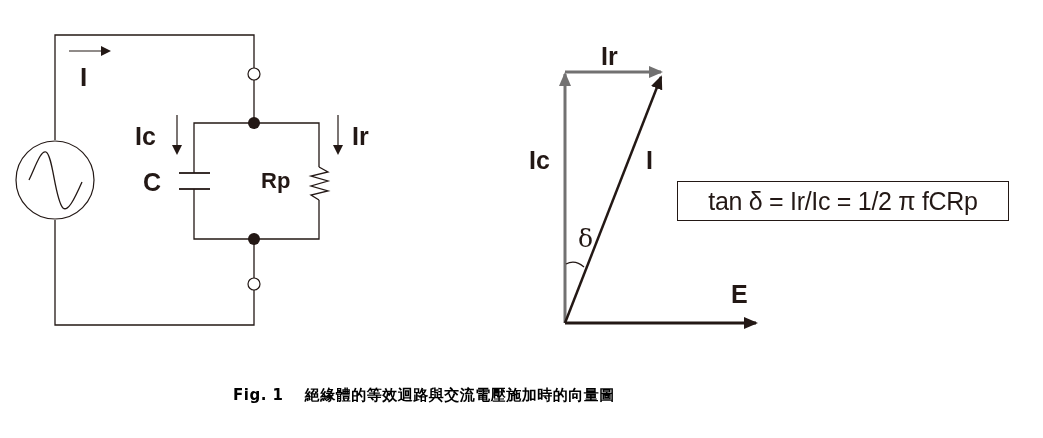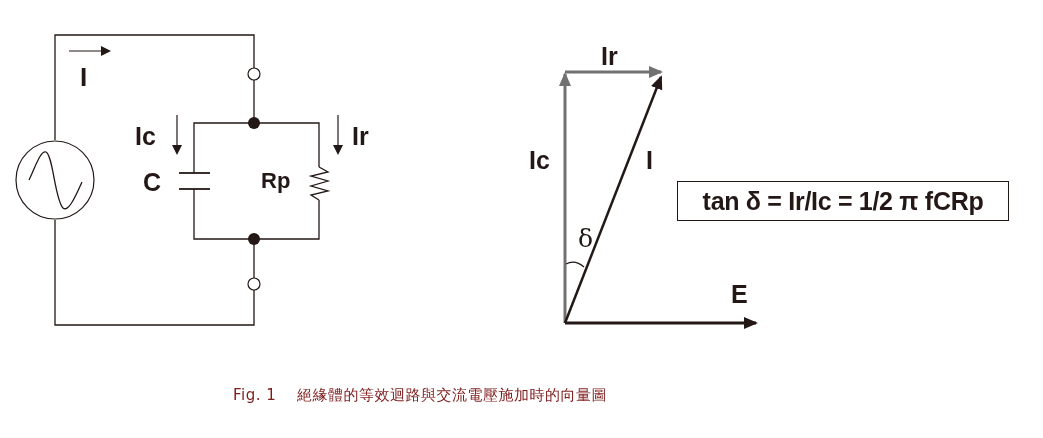--- a/index.html
+++ b/index.html
@@ -1,22 +1,22 @@
 <!DOCTYPE html>
 <html><head>
 <meta charset="utf-8">
 <style>
   html, body { margin:0; padding:0; background:#ffffff; }
   body { width:1043px; height:438px; position:relative; overflow:hidden; }
   #canvas { position:absolute; left:0; top:0; width:1043px; height:438px; }
   svg { position:absolute; left:0; top:0; }
   .lbl { position:absolute; font-family:"Liberation Sans", sans-serif; font-weight:bold; color:#231815; line-height:1; white-space:nowrap; }
   .formula-box { position:absolute; left:677px; top:181px; width:332px; height:40px; border:1.5px solid #231815; box-sizing:border-box; display:flex; align-items:center; justify-content:center; }
-  .formula { font-family:"Liberation Sans", sans-serif; font-weight:bold; font-size:25px; color:#231815; white-space:nowrap; letter-spacing:-0.3px; }
-  .caption { position:absolute; left:233px; top:386px; font-family:"DejaVu Sans", sans-serif; font-size:15px; color:#7f1d1d; white-space:nowrap; letter-spacing:0.5px; }
+  .formula { font-family:"Liberation Sans", sans-serif; font-weight:normal; font-size:25px; color:#231815; white-space:nowrap; letter-spacing:-0.3px; }
+  .caption { position:absolute; left:233px; top:386px; font-family:"DejaVu Sans", sans-serif; font-size:15px; color:#000000; white-space:nowrap; letter-spacing:0.5px;font-weight:bold; }
 </style>
 </head>
 <body>
 
 <div id="canvas">
 
   <svg width="1043" height="438">
     <defs>
       <marker id="arrBlack" markerWidth="10" markerHeight="10" refX="8" refY="5" orient="auto" markerUnits="userSpaceOnUse">
         <path d="M0,0 L10,5 L0,10 z" fill="#231815"></path>

